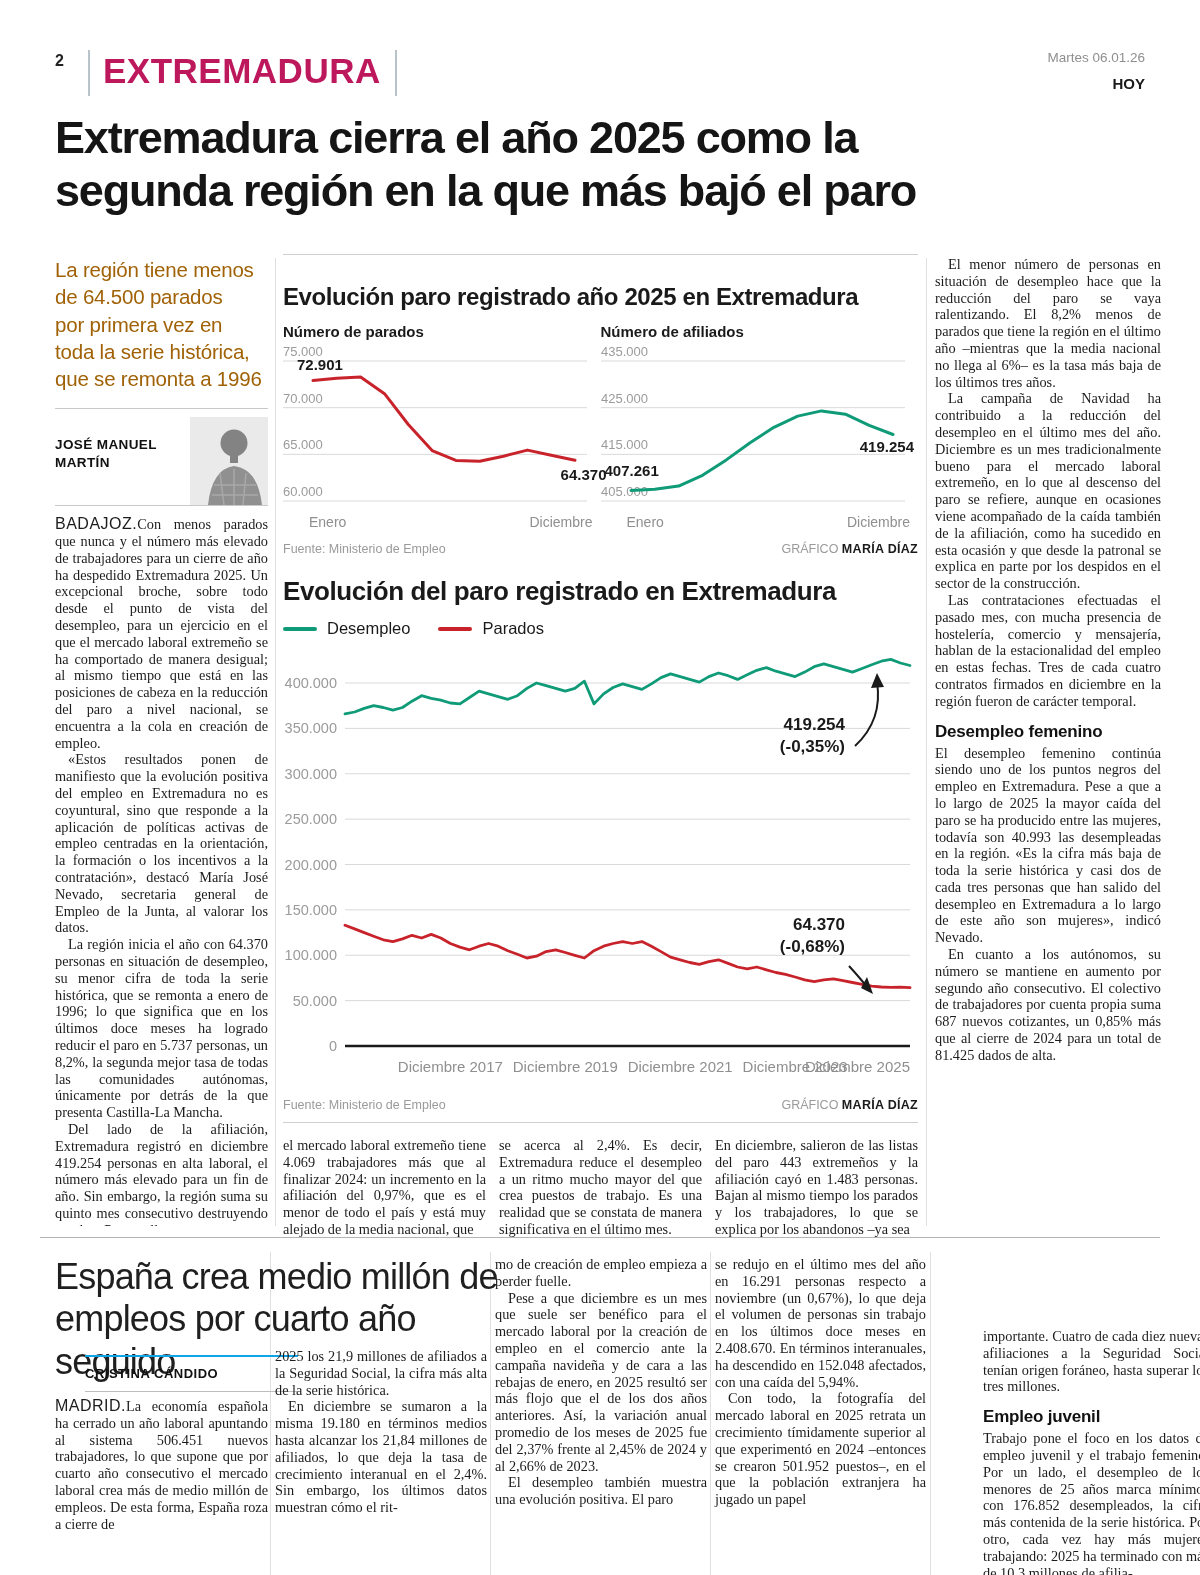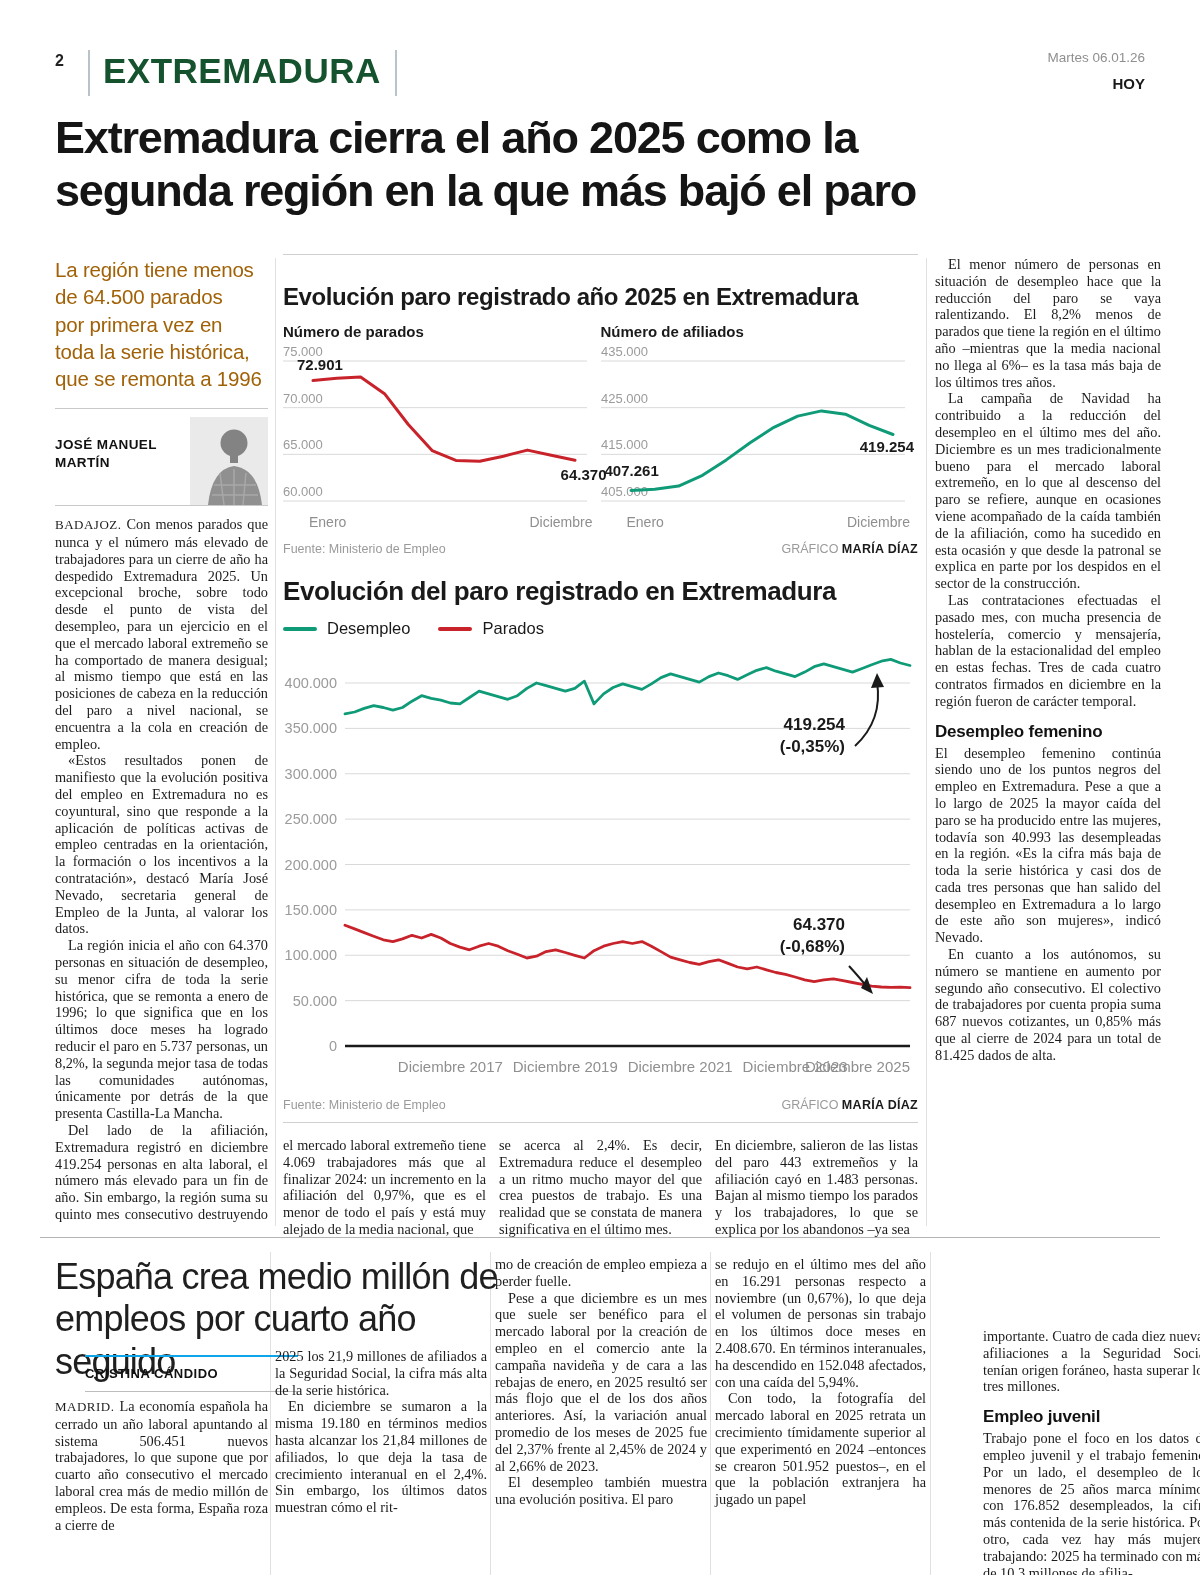--- a/index.html
+++ b/index.html
@@ -8,21 +8,21 @@
     position:relative; width:1200px; height:1575px; margin:0 auto;
     background:#ffffff; overflow:hidden; color:#1d1d1d;
     font-family:"Liberation Serif", serif;
   }
 
   
   .pagenum { position:absolute; left:55px; top:52px; font:700 16px "Liberation Sans",sans-serif; color:#222; }
   .section-title {
     position:absolute; left:88px; top:50px;
     font:700 35px "Liberation Sans",sans-serif; letter-spacing:.5px;
-    color:#14532d; border-left:2px solid #b9c3ca; border-right:2px solid #b9c3ca;
+    color:#be185d; border-left:2px solid #b9c3ca; border-right:2px solid #b9c3ca;
     padding:3px 14px 8px 13px; line-height:1;
   }
   .edition { position:absolute; right:55px; top:50px; text-align:right; }
   .edition .date { font:400 13.5px "Liberation Sans",sans-serif; color:#8f8f8f; }
   .edition .masthead { font:700 15px "Liberation Sans",sans-serif; color:#1a1a1a; margin-top:10px; }
 
   .headline {
     position:absolute; left:55px; top:112px; width:1100px;
     font:700 45px "Liberation Sans",sans-serif; letter-spacing:-1.2px;
     line-height:1.17; color:#151515; white-space:pre-line;
@@ -34,21 +34,21 @@
   #vr2 { left:926px; top:258px; height:968px; }
   #vr3 { left:270px; top:1252px; height:323px; }
   #vr4 { left:490px; top:1252px; height:323px; }
   #vr5 { left:710px; top:1252px; height:323px; }
   #vr6 { left:930px; top:1252px; height:323px; }
 
   
   .body-text { font-family:"Liberation Serif", serif; font-size:14.3px; line-height:16.8px; color:#1c1c1c; text-align:justify; hyphens:auto; }
   .body-text p { margin:0; }
   .ind { text-indent:13px; }
-  .dateline { font-family:Liberation Serif, serif; font-size:13px; letter-spacing:.5px; margin-right:5px; }
+  .dateline { font-family:Liberation Sans, sans-serif; font-size:16px; letter-spacing:.5px; }
   .subhead { font:700 17px "Liberation Sans",sans-serif; color:#111; margin:12px 0 3px; text-align:left; letter-spacing:-.2px; }
 
   
   .left-col { position:absolute; left:55px; top:256px; width:213px; height:970px; overflow:hidden; }
   .lede {
     font:400 20.5px/1.33 "Liberation Sans",sans-serif; color:#a16207;
     letter-spacing:-.2px; white-space:pre-line; margin-bottom:16px;
   }
   .rule { border-top:1px solid #c9c9c9; }
   .author-row { display:flex; justify-content:space-between; align-items:flex-end; padding-top:8px; min-height:92px; }

